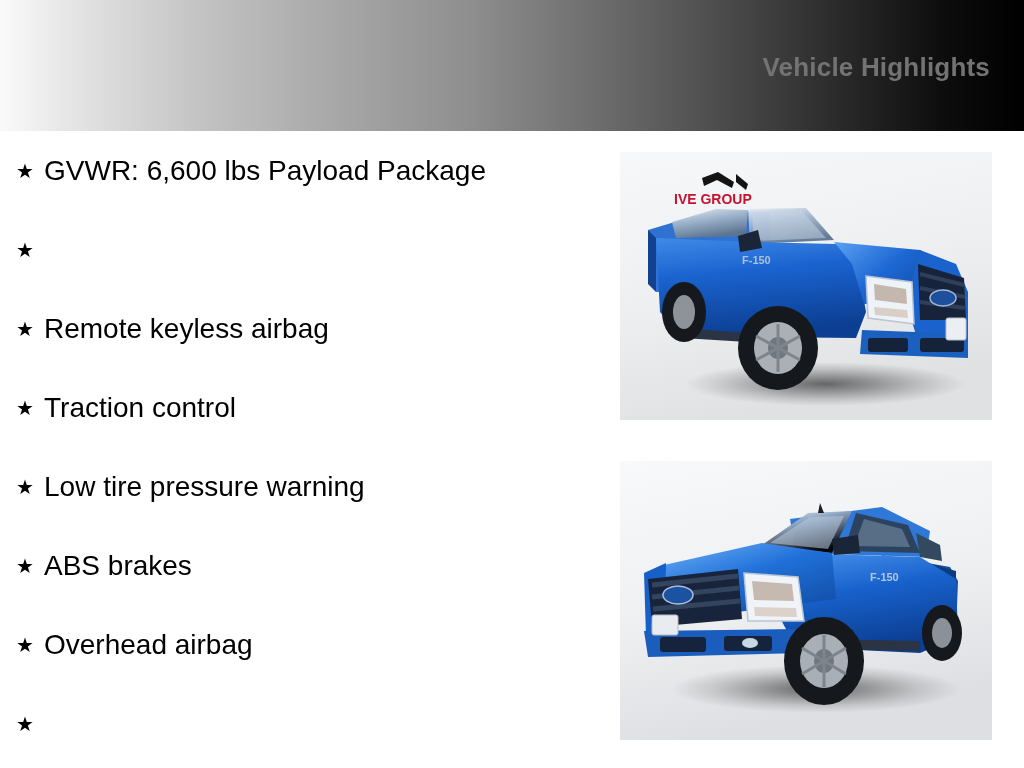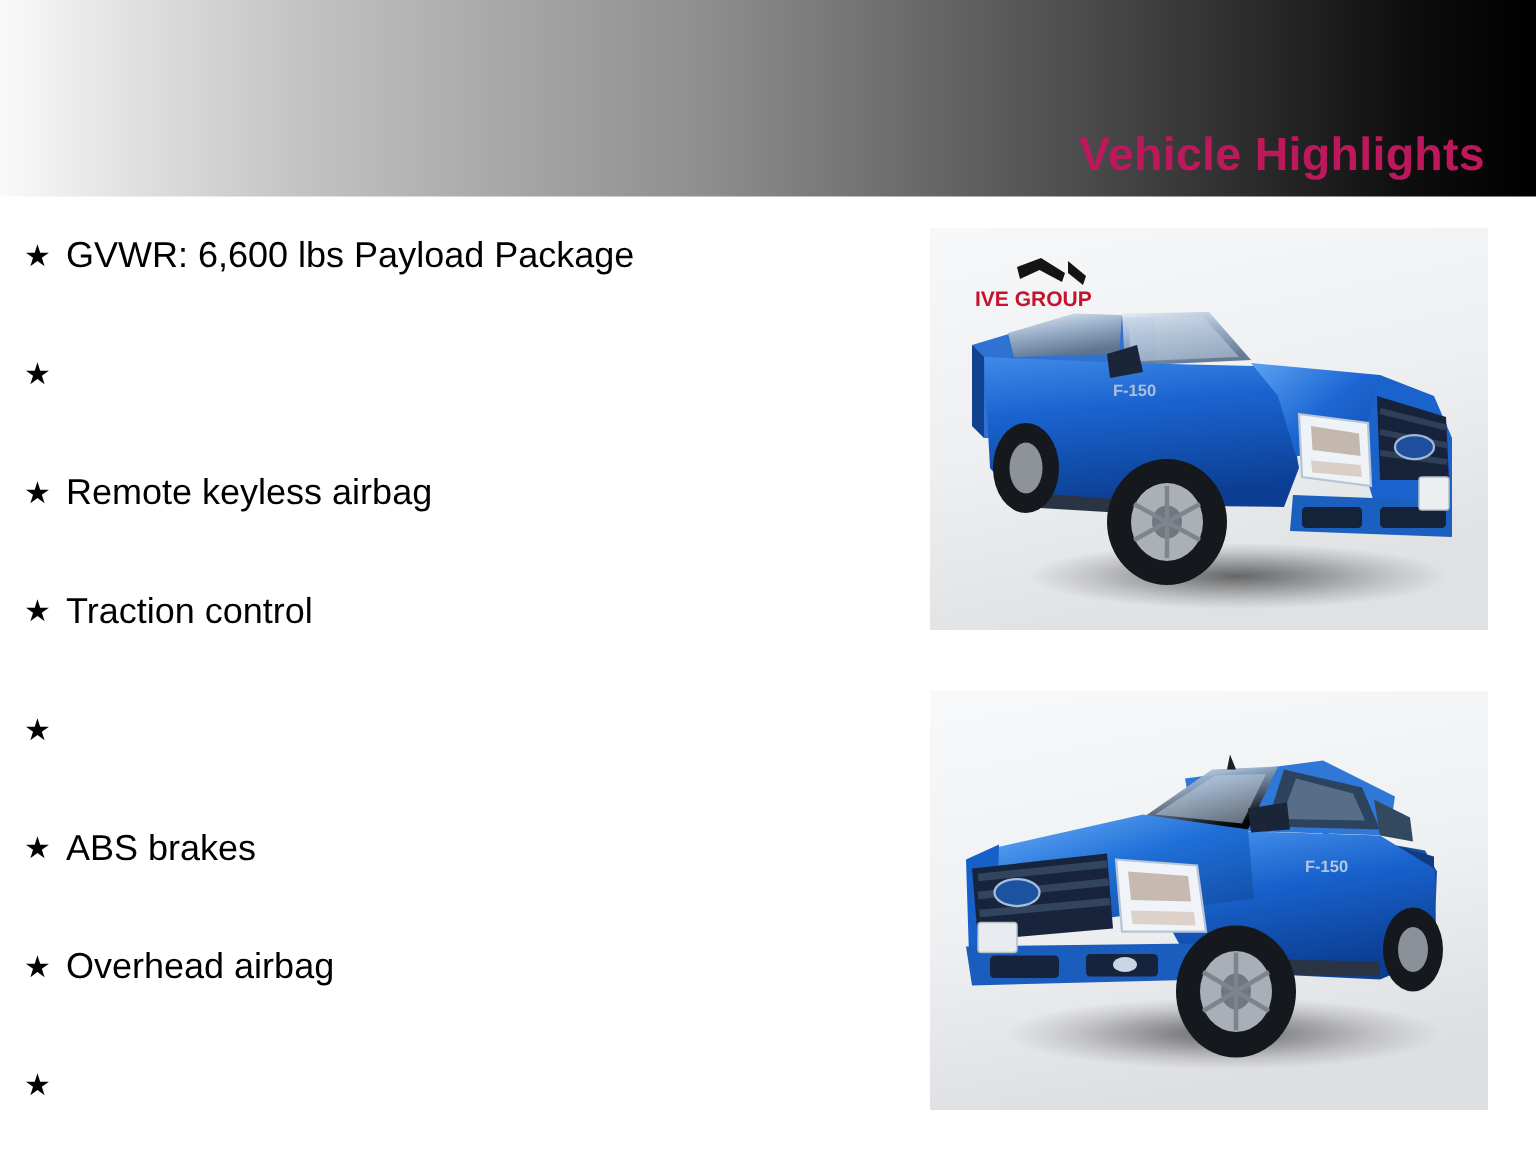--- a/index.html
+++ b/index.html
@@ -36,27 +36,26 @@
         #4d4d4d 70%,
         #2a2a2a 82%,
         #0d0d0d 92%,
         #000000 100%);
   }
 
   .header-title {
     position: absolute;
     right: 34px;
     top: 52px;
-    color: #be185d;
-    font-size: 31px;
+    color: #737373;
+    font-size: 26px;
     font-weight: bold;
     letter-spacing: 0.2px;
     white-space: nowrap;
     font-family: "Liberation Sans", sans-serif;
-    margin-top: 33px;
   }
 
   
   .logo {
     position: absolute;
     left: 8px;
     top: 4px;
     width: 290px;
     height: 128px;
   }
@@ -79,41 +78,41 @@
   .bullet-star {
     width: 32px;
     flex: 0 0 32px;
     font-size: 20px;
     line-height: 30px;
     color: #000000;
     text-align: left;
     padding-left: 4px;
   }
   .bullet-text {
-    font-size: 24px;
+    font-size: 28px;
     line-height: 30px;
     color: #000000;
     white-space: nowrap;
     font-family: "Liberation Sans", sans-serif;
   }
 
   
   .photo {
     position: absolute;
     overflow: hidden;
     background: #f1f2f3;
   }
   #photo-1 { left: 620px; top: 152px; width: 372px; height: 268px; }
   #photo-2 { left: 620px; top: 461px; width: 372px; height: 279px; }
 
   .photo svg { display: block; width: 100%; height: 100%; }
 
   .watermark {
     position: absolute;
-    left: 28px;
+    left: 52px;
     top: 18px;
     width: 120px;
     pointer-events: none;
   }
   .watermark svg { width: 120px; height: 44px; display: block; }
 </style>
 </head>
 <body>
 
 <div id="slide">
@@ -139,20 +138,21 @@
       <span class="bullet-text">Remote keyless airbag</span>
     </div>
 
     <div class="bullet-row">
       <span class="bullet-star">★</span>
       <span class="bullet-text">Traction control</span>
     </div>
 
     <div class="bullet-row">
       <span class="bullet-star">★</span>
+      <span class="bullet-text">Low tire pressure warning</span>
     </div>
 
     <div class="bullet-row">
       <span class="bullet-star">★</span>
       <span class="bullet-text">ABS brakes</span>
     </div>
 
     <div class="bullet-row">
       <span class="bullet-star">★</span>
       <span class="bullet-text">Overhead airbag</span>

